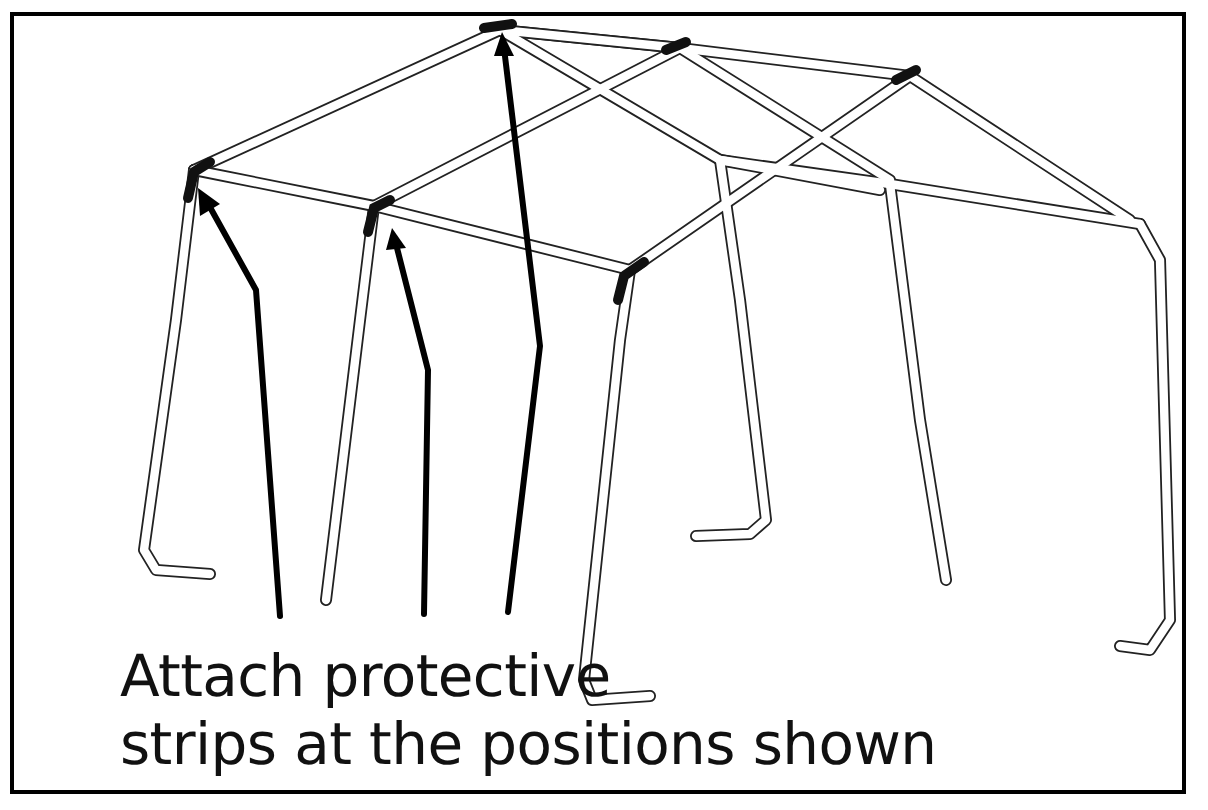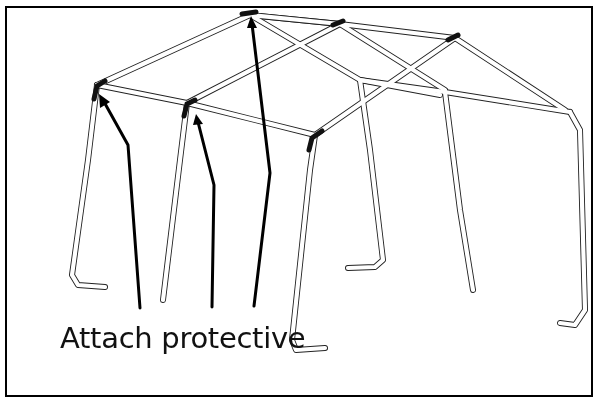--- a/index.html
+++ b/index.html
@@ -82,13 +82,14 @@
     <polygon points="99,94 110,102 100,108" fill="#000"></polygon>
     <polyline class="arrow" points="212,307 214,185 198,122"></polyline>
     <polygon points="196,114 203,124 193,125" fill="#000"></polygon>
     <polyline class="arrow" points="254,306 270,173 252,24"></polyline>
     <polygon points="251,16 257,28 247,28" fill="#000"></polygon>
   </g>
 </svg>
 
 <div class="caption">
   <div>Attach protective</div>
+  <div>strips at the positions shown</div>
 </div>
 
 </body></html>

